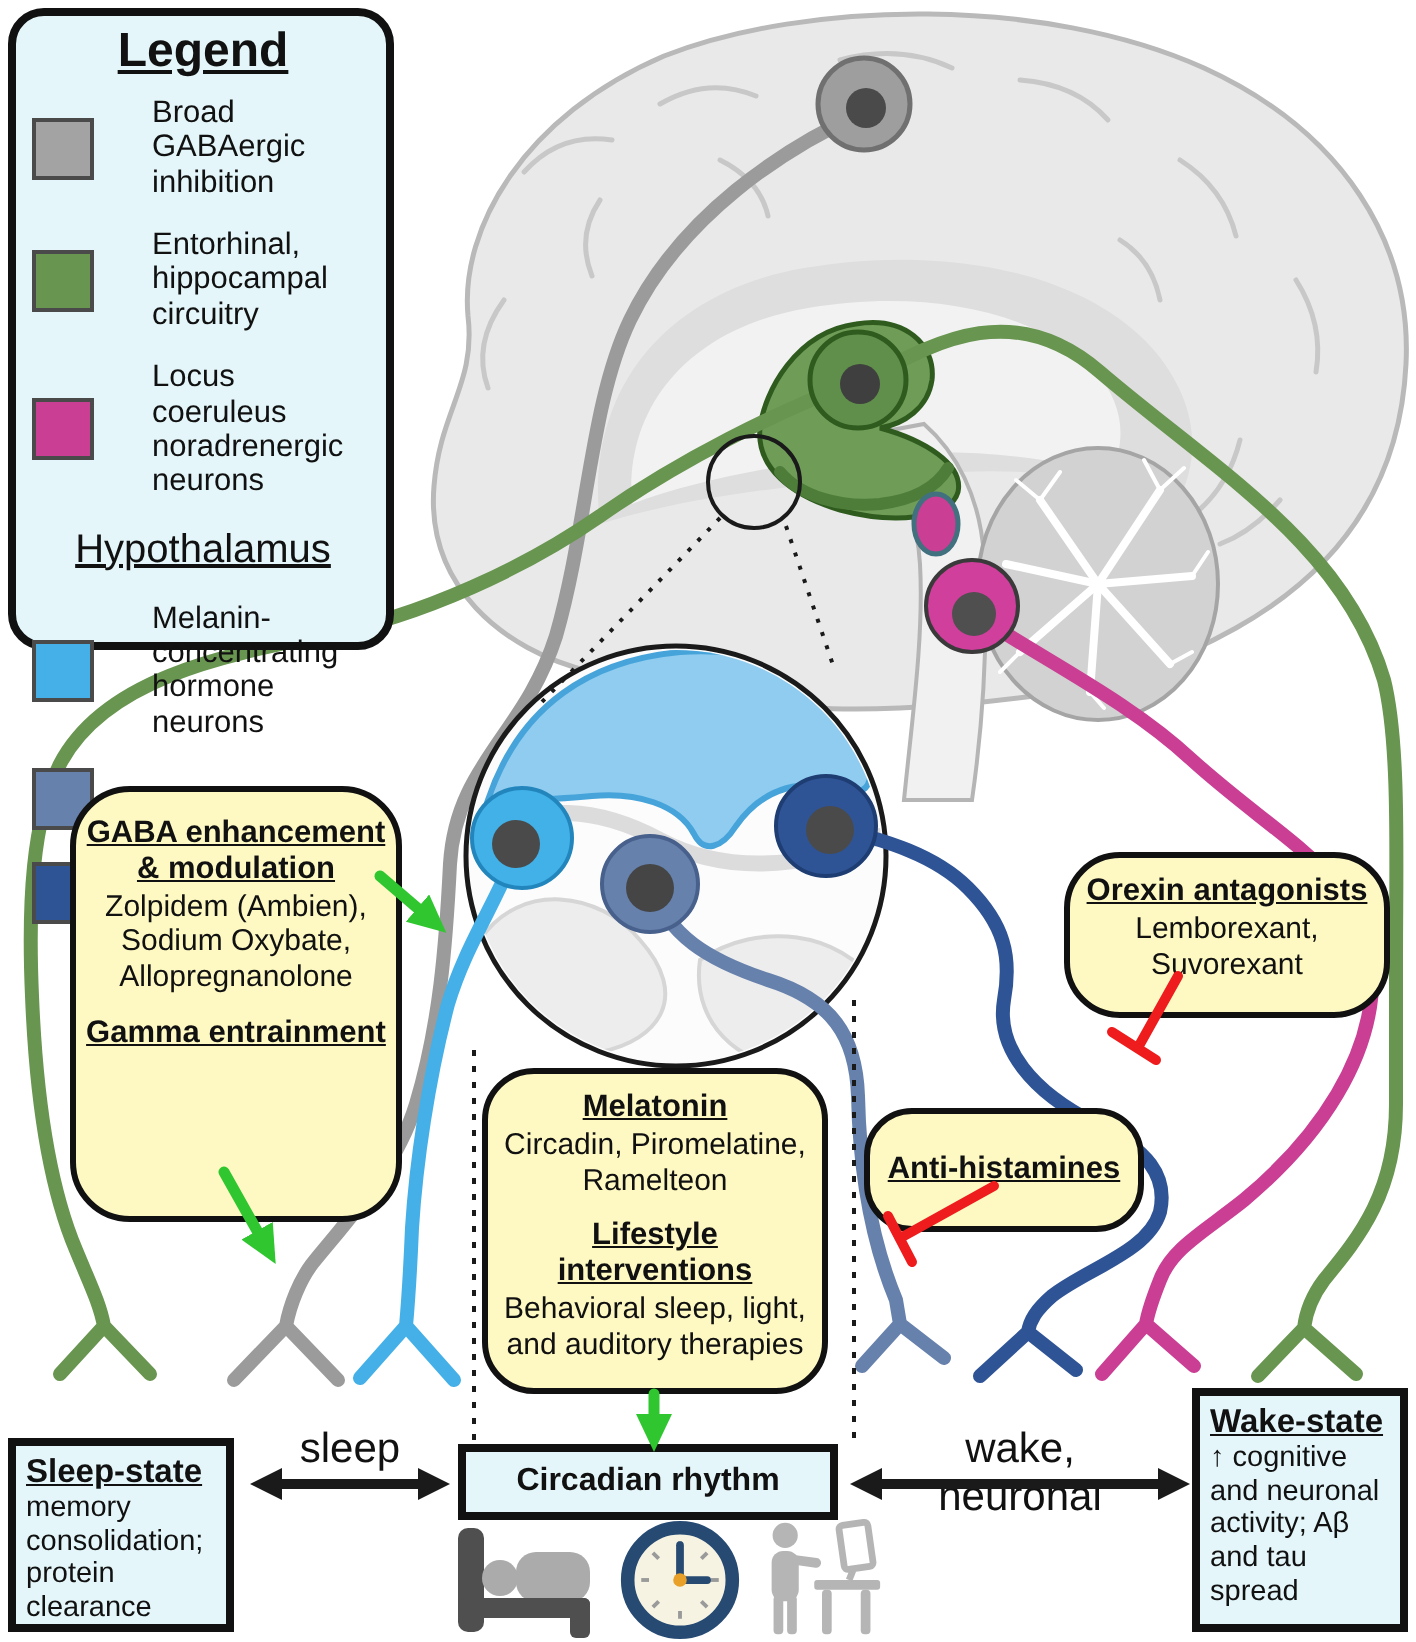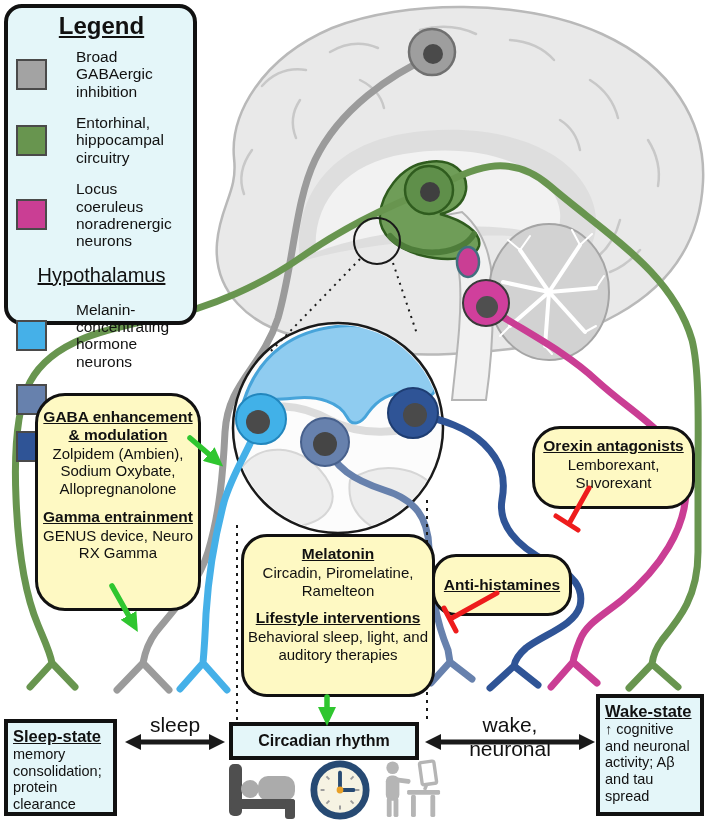--- a/index.html
+++ b/index.html
@@ -14,21 +14,21 @@
   .cream-box{background:#fef9c3;border:3.5px solid #111;z-index:2;}
   
   .legend{left:4px;top:4px;width:193px;height:321px;padding:4px 6px 0 8px;z-index:2;border-radius:18px;}
   .legend-title{text-align:center;font-size:24px;font-weight:bold;text-decoration:underline;margin-bottom:8px;}
   .legend-row{display:flex;align-items:center;margin-bottom:14px;gap:21px;}
   .swatch{width:27px;height:27px;border:2.5px solid #4a4a4a;margin-right:8px;flex:0 0 auto;}
   .legend-label{font-size:15.5px;line-height:1.12;}
   .legend-sub{text-align:center;font-size:20px;text-decoration:underline;margin:2px 0 14px 0;}
   
   .gaba-box{left:35px;top:393px;width:166px;height:218px;border-radius:30px;padding:12px 4px;}
-  .mel-box{left:241px;top:534px;width:194px;height:163px;border-radius:26px;padding:8px 2px;}
+  .mel-box{left:241px;top:534px;width:173px;height:163px;border-radius:26px;padding:8px 2px;}
   .orexin-box{left:512px;top:426px;width:163px;height:83px;border-radius:28px;padding:8px 2px;margin-left:20px;}
   .anti-box{left:432px;top:554px;width:140px;height:62px;border-radius:24px;display:flex;align-items:center;justify-content:center;}
   .box-header{font-size:15.5px;font-weight:bold;text-decoration:underline;text-align:center;line-height:1.15;}
   .box-body{font-size:15px;text-align:center;line-height:1.18;margin-top:1px;}
   .box-gap{height:10px;}
   
   .sleep-box{left:4px;top:719px;width:113px;height:97px;padding:4px 5px;z-index:2;}
   .wake-box{left:596px;top:694px;width:108px;height:122px;padding:4px 5px;z-index:2;}
   .state-header{font-size:16.5px;font-weight:bold;text-decoration:underline;line-height:1.1;}
   .state-body{font-size:14.5px;line-height:1.15;margin-top:1px;}
@@ -196,21 +196,20 @@
     <div class="swatch" style="background-color: rgb(47, 84, 150);"></div>
     <div class="legend-label">Orexinergic neurons</div>
   </div>
 </div>
 
 <div class="abs cream-box gaba-box">
   <div class="box-header">GABA enhancement &amp; modulation</div>
   <div class="box-body">Zolpidem (Ambien), Sodium Oxybate, Allopregnanolone</div>
   <div class="box-gap"></div>
   <div class="box-header">Gamma entrainment</div>
-  <div class="box-body">GENUS device, Neuro RX Gamma</div>
 </div>
 
 <div class="abs cream-box mel-box">
   <div class="box-header">Melatonin</div>
   <div class="box-body">Circadin, Piromelatine, Ramelteon</div>
   <div class="box-gap"></div>
   <div class="box-header">Lifestyle interventions</div>
   <div class="box-body">Behavioral sleep, light, and auditory therapies</div>
 </div>
 

